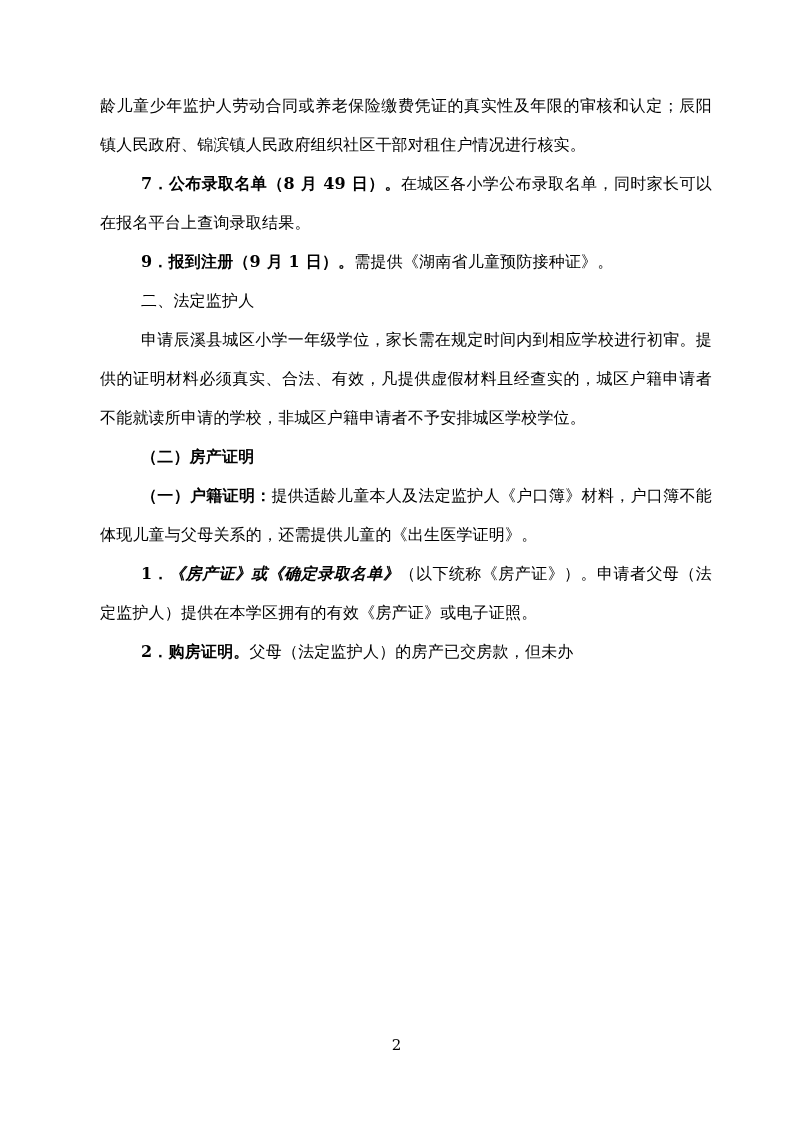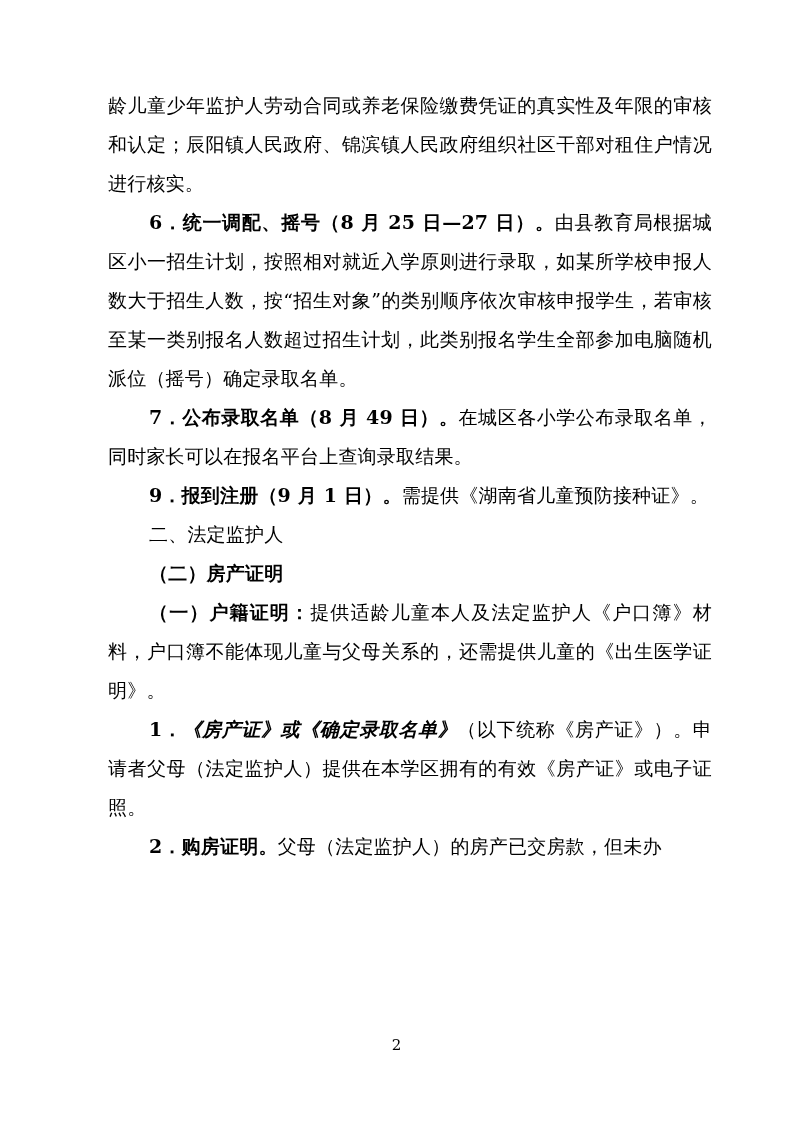--- a/index.html
+++ b/index.html
@@ -18,22 +18,22 @@
     color: #000000;
     overflow: hidden;
   }
   .body-area {
     position: absolute;
     left: 92px;
     top: 86px;
     width: 620px;
   }
   p.para {
-    margin: 0 0 0 16px;
-    font-size: 19px;
+    margin: 0 0 0 8px;
+    font-size: 16px;
     line-height: 39px;
     text-align: justify;
     text-justify: inter-ideograph;
     letter-spacing: 0.2px;
     font-family: "DejaVu Serif", "Liberation Serif", serif;
   }
   p.indent {
     text-indent: 41px;
   }
   .bold {
@@ -53,23 +53,23 @@
     font-family: "DejaVu Serif", "Liberation Serif", serif;
     color: #000000;
   }
 </style>
 </head>
 <body>
 
 <div class="page">
   <div class="body-area">
     <p class="para" id="p0"><span>龄儿童少年监护人劳动合同或养老保险缴费凭证的真实性及年限的审核和认定；辰阳镇人民政府、锦滨镇人民政府组织社区干部对租住户情况进行核实。</span></p>
-    <p class="para indent" id="p1"><span class="bold">6．统一调配、摇号（8 月 25 日—27 日）。</span><span>由县教育局根据城区小一招生计划，按照相对就近入学原则进行录取，如某所学校申报人数大于招生人数，按“招生对象”的类别顺序依次审核申报学生，若审核至某一类别报名人数超过招生计划，此类别报名学生全部参加电脑随机派位（摇号）确定录取名单。</span></p>
     <p class="para indent" id="p2"><span class="bold">7．公布录取名单（8 月 49 日）。</span><span>在城区各小学公布录取名单，同时家长可以在报名平台上查询录取结果。</span></p>
     <p class="para indent" id="p4"><span class="bold">9．报到注册（9 月 1 日）。</span><span>需提供《湖南省儿童预防接种证》。</span></p>
     <p class="para indent" id="p5"><span>二、法定监护人</span></p>
+    <p class="para indent" id="p6"><span>申请辰溪县城区小学一年级学位，家长需在规定时间内到相应学校进行初审。提供的证明材料必须真实、合法、有效，凡提供虚假材料且经查实的，城区户籍申请者不能就读所申请的学校，非城区户籍申请者不予安排城区学校学位。</span></p>
     <p class="para indent" id="p8"><span class="bold">（二）房产证明</span></p>
     <p class="para indent" id="p7"><span class="bold">（一）户籍证明：</span><span>提供适龄儿童本人及法定监护人《户口簿》材料，户口簿不能体现儿童与父母关系的，还需提供儿童的《出生医学证明》。</span></p>
     <p class="para indent" id="p9"><span class="bold">1．</span><span class="italic-bold">《房产证》或《确定录取名单》</span><span>（以下统称《房产证》）。申请者父母（法定监护人）提供在本学区拥有的有效《房产证》或电子证照。</span></p>
     <p class="para indent" id="p10"><span class="bold">2．购房证明。</span><span>父母（法定监护人）的房产已交房款，但未办</span></p>
   </div>
   <div class="pagenum">2</div>
 </div>
 
 </body></html>

